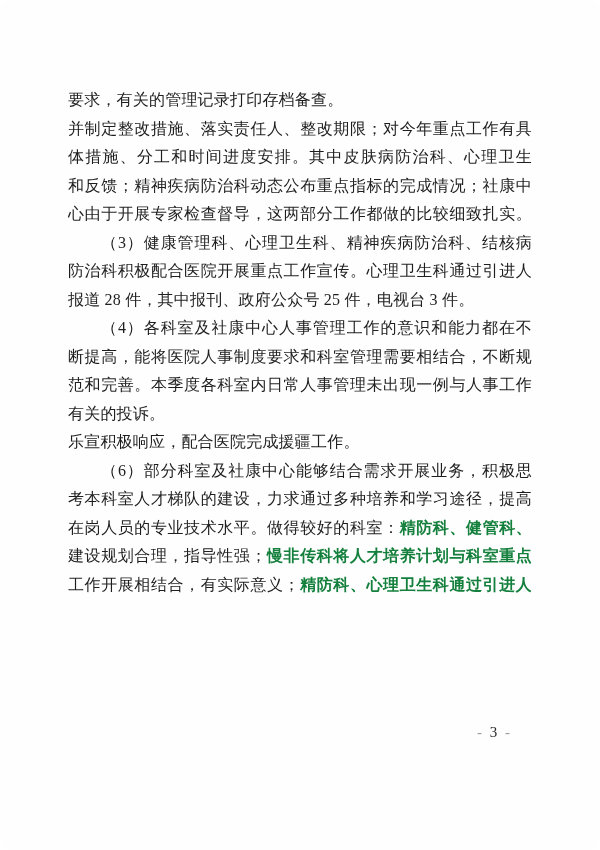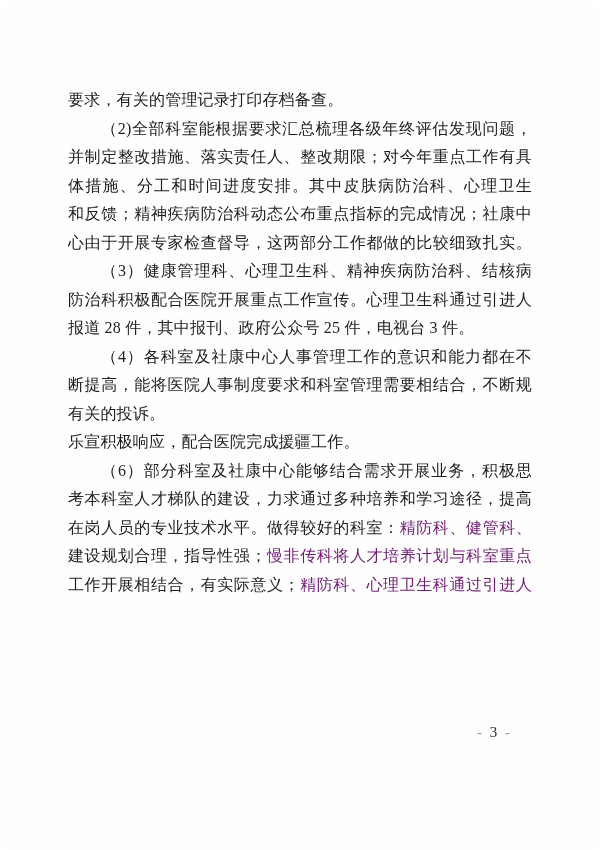--- a/index.html
+++ b/index.html
@@ -31,51 +31,51 @@
   }
   .line.justify {
     text-align: justify;
     text-align-last: justify;
     text-justify: inter-character;
   }
   .line.indent {
     text-indent: 33px;
   }
   .seg { color: #1e1e1e; }
-  .seg.bold { font-weight: normal; color: #701a75; }
+  .seg.bold { font-weight: bold; color: #15803d; }
   .page-number {
     position: absolute;
     top: 720px;
     right: 88px;
     height: 24px;
     line-height: 24px;
     font-size: 15px;
     color: #3a3a3a;
     letter-spacing: 2px;
     white-space: pre;
   }
   .page-number .dash { color: #9a9a9a; }
   .page-number .num { color: #2a2a2a; }
 </style>
 </head>
 <body>
 
 <div class="page">
   <div class="text-block">
       <div class="line"><span class="seg">要求，有关的管理记录打印存档备查。</span></div>
-      <div class="line justify indent"><span class="seg">（2)全部科室能根据要求汇总梳理各级年终评估发现问题，</span></div>
       <div class="line justify"><span class="seg">并制定整改措施、落实责任人、整改期限；对今年重点工作有具</span></div>
       <div class="line justify"><span class="seg">体措施、分工和时间进度安排。其中皮肤病防治科、心理卫生科、</span></div>
       <div class="line justify"><span class="seg">和反馈；精神疾病防治科动态公布重点指标的完成情况；社康中</span></div>
       <div class="line justify"><span class="seg">心由于开展专家检查督导，这两部分工作都做的比较细致扎实。</span></div>
       <div class="line justify indent"><span class="seg">（3）健康管理科、心理卫生科、精神疾病防治科、结核病</span></div>
       <div class="line justify"><span class="seg">防治科积极配合医院开展重点工作宣传。心理卫生科通过引进人</span></div>
       <div class="line"><span class="seg">报道 28 件，其中报刊、政府公众号 25 件，电视台 3 件。</span></div>
       <div class="line justify indent"><span class="seg">（4）各科室及社康中心人事管理工作的意识和能力都在不</span></div>
       <div class="line justify"><span class="seg">断提高，能将医院人事制度要求和科室管理需要相结合，不断规</span></div>
+      <div class="line justify"><span class="seg">范和完善。本季度各科室内日常人事管理未出现一例与人事工作</span></div>
       <div class="line"><span class="seg">有关的投诉。</span></div>
       <div class="line"><span class="seg">乐宣积极响应，配合医院完成援疆工作。</span></div>
       <div class="line justify indent"><span class="seg">（6）部分科室及社康中心能够结合需求开展业务，积极思</span></div>
       <div class="line justify"><span class="seg">考本科室人才梯队的建设，力求通过多种培养和学习途径，提高</span></div>
       <div class="line justify"><span class="seg">在岗人员的专业技术水平。做得较好的科室：</span><span class="seg bold">精防科、健管科、</span></div>
       <div class="line justify"><span class="seg">建设规划合理，指导性强；</span><span class="seg bold">慢非传科将人才培养计划与科室重点</span></div>
       <div class="line justify"><span class="seg">工作开展相结合，有实际意义；</span><span class="seg bold">精防科、心理卫生科通过引进人</span></div>
     </div>
   <div class="page-number"><span class="dash">-</span><span> </span><span class="num">3</span><span> </span><span class="dash">-</span></div>
 </div>

